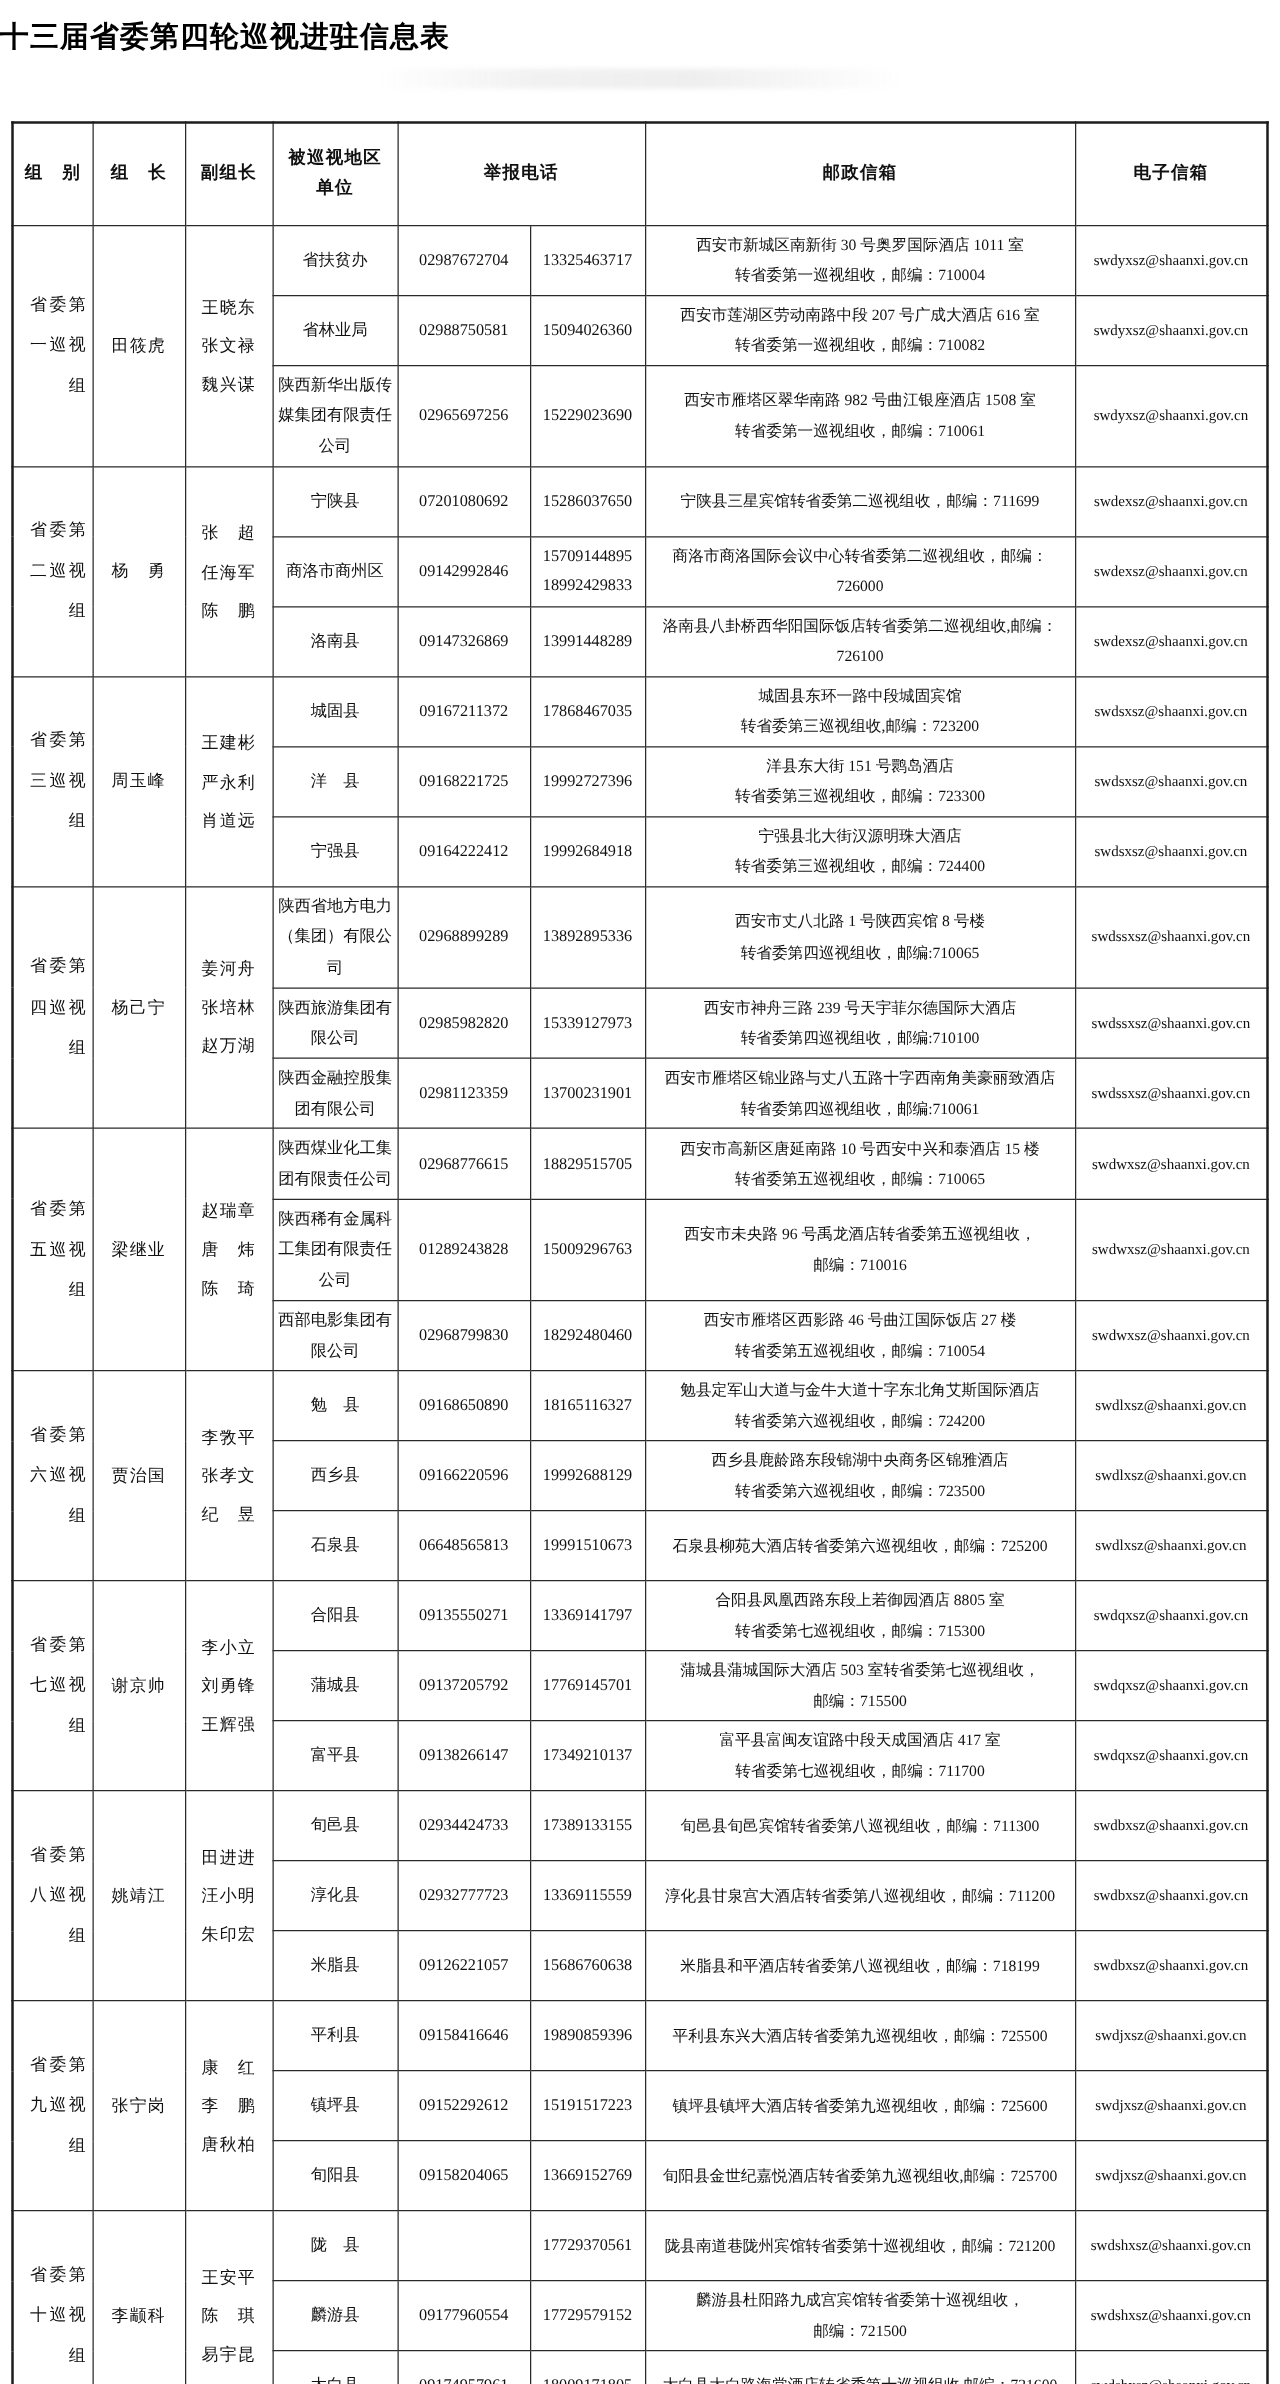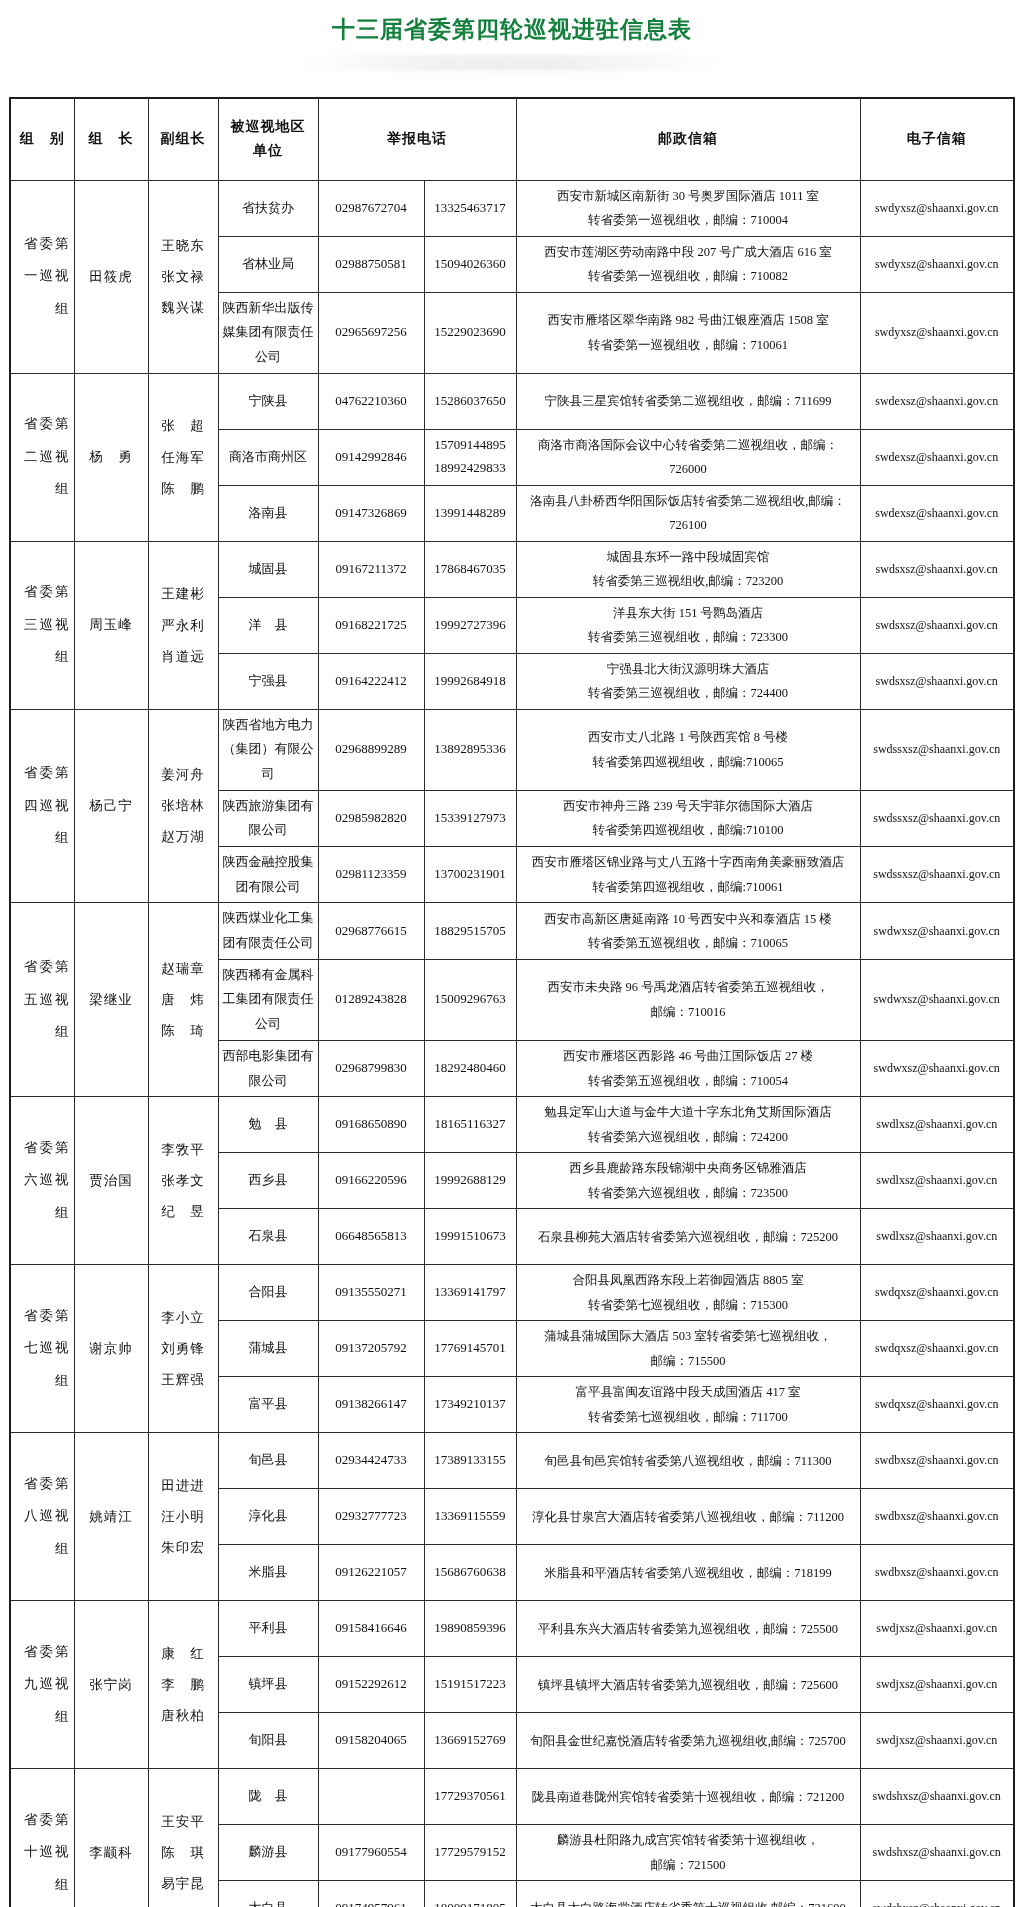--- a/index.html
+++ b/index.html
@@ -7,24 +7,23 @@
   body {
     width:1024px;
     font-family:"Liberation Serif","DejaVu Serif",serif;
     color:#111111;
   }
   .page { width:1024px; padding:6px 0 14px 0; background:#ffffff; }
   .page-title {
     font-family:Liberation Serif, serif;
     font-weight:bold;
     font-size:23px;
-    text-align:center;
     letter-spacing:1px;
     margin:8px auto 10px auto;
-    color:#15803d;
+    color:#000000;
   }
   .title-smudge{
     width:420px;height:16px;margin:0 auto 26px auto;border-radius:8px;
     background:linear-gradient(90deg,rgba(0,0,0,0) 0%,rgba(120,120,120,0.10) 30%,rgba(120,120,120,0.12) 60%,rgba(0,0,0,0) 100%);
     filter:blur(2px);
   }
   table.info-table {
     border-collapse:collapse;
     table-layout:fixed;
     width:1004px;
@@ -121,21 +120,21 @@
         </tr>
         <tr>
           <td class="group-cell" rowspan="3">省委第
 二巡视
 组</td>
           <td class="leader-cell" rowspan="3">杨　勇</td>
           <td class="deputy-cell" rowspan="3">张　超
 任海军
 陈　鹏</td>
           <td class="unit-cell">宁陕县</td>
-          <td class="phone-cell">04762210360</td>
+          <td class="phone-cell">07201080692</td>
           <td class="phone-cell">15286037650</td>
           <td class="mail-cell">宁陕县三星宾馆转省委第二巡视组收，邮编：711699</td>
           <td class="email-cell">swdexsz@shaanxi.gov.cn</td>
         </tr>
         <tr>
           <td class="unit-cell">商洛市商州区</td>
           <td class="phone-cell">09142992846</td>
           <td class="phone-cell">15709144895
 18992429833</td>
           <td class="mail-cell">商洛市商洛国际会议中心转省委第二巡视组收，邮编：

